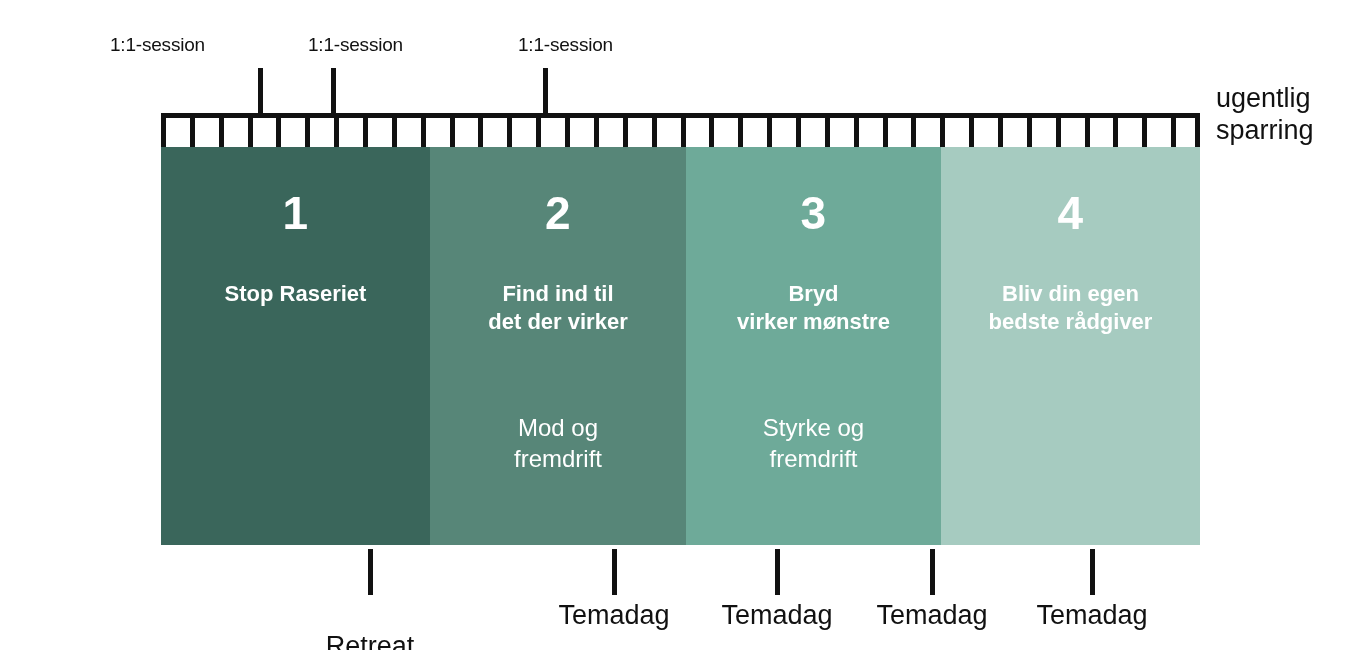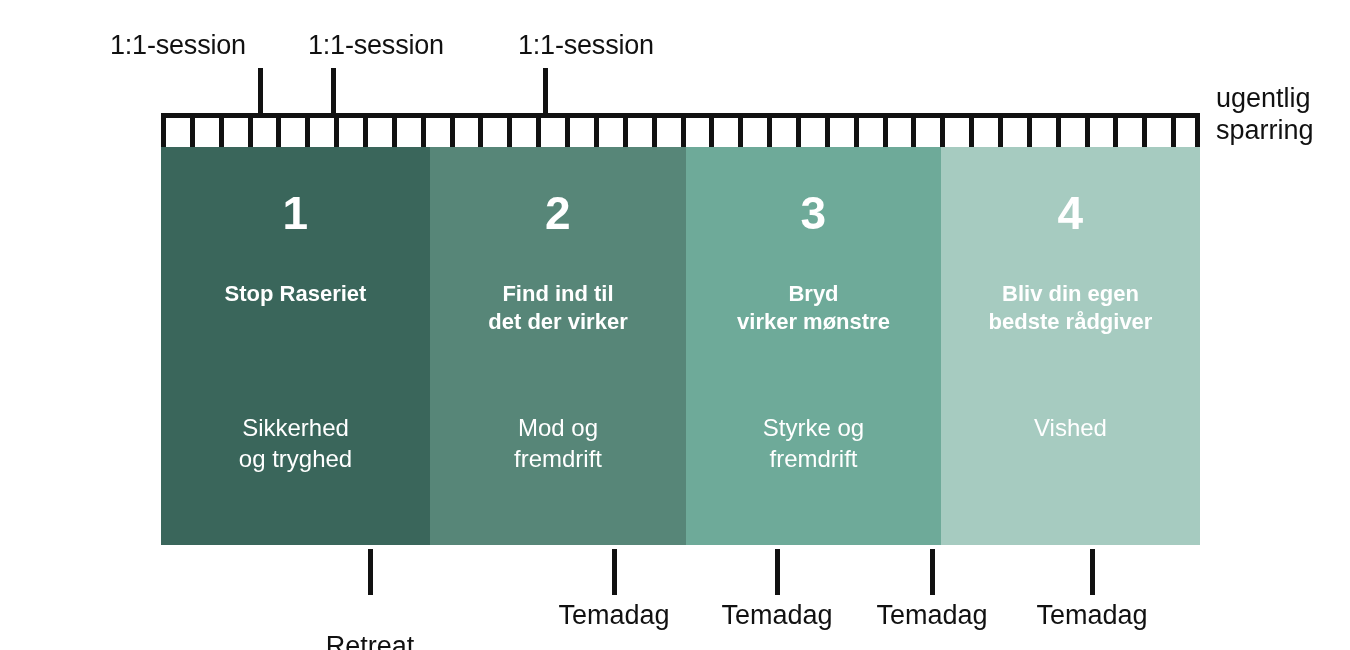--- a/index.html
+++ b/index.html
@@ -19,21 +19,21 @@
   #canvas {
     position: absolute;
     left: 0; top: 0;
     width: 1350px;
     height: 650px;
   }
 
   
   .session-label {
     position: absolute;
-    font-size: 27px;
+    font-size: 19px;
     line-height: 30px;
     letter-spacing: -0.2px;
     color: #111111;
     white-space: nowrap;
   }
 
   
   .session-stem {
     position: absolute;
     width: 5px;
@@ -193,42 +193,39 @@
 
   <div id="weekly-label">
     <div>ugentlig</div>
     <div>sparring</div>
   </div>
 
   <div id="panels">
       <div class="panel" style="background: rgb(58, 102, 91); width: 269px; flex: 0 0 269px;">
         <div class="panel-number">1</div>
         <div class="panel-title">Stop Raseriet</div>
-        <div class="panel-sub">Sikkerhed
-og tryghed</div>
       </div>
       <div class="panel" style="background: rgb(87, 134, 120); width: 256px; flex: 0 0 256px;">
         <div class="panel-number">2</div>
         <div class="panel-title">Find ind til
 det der virker</div>
         <div class="panel-sub">Mod og
 fremdrift</div>
       </div>
       <div class="panel" style="background: rgb(110, 170, 153); width: 255px; flex: 0 0 255px;">
         <div class="panel-number">3</div>
         <div class="panel-title">Bryd
 virker mønstre</div>
         <div class="panel-sub">Styrke og
 fremdrift</div>
       </div>
       <div class="panel" style="background: rgb(166, 203, 192); width: 259px; flex: 0 0 259px;">
         <div class="panel-number">4</div>
         <div class="panel-title">Bliv din egen
 bedste rådgiver</div>
-        <div class="panel-sub">Vished</div>
       </div>
     </div>
 
   <div id="event-layer">
       <div class="event-stem" style="left: 368px; top: 549px; height: 46px;"></div>
       <div class="event-label" style="left: 370px; top: 631px;">Retreat</div>
       <div class="event-stem" style="left: 612px; top: 549px; height: 46px;"></div>
       <div class="event-label" style="left: 614px; top: 600px;">Temadag</div>
       <div class="event-stem" style="left: 775px; top: 549px; height: 46px;"></div>
       <div class="event-label" style="left: 777px; top: 600px;">Temadag</div>

